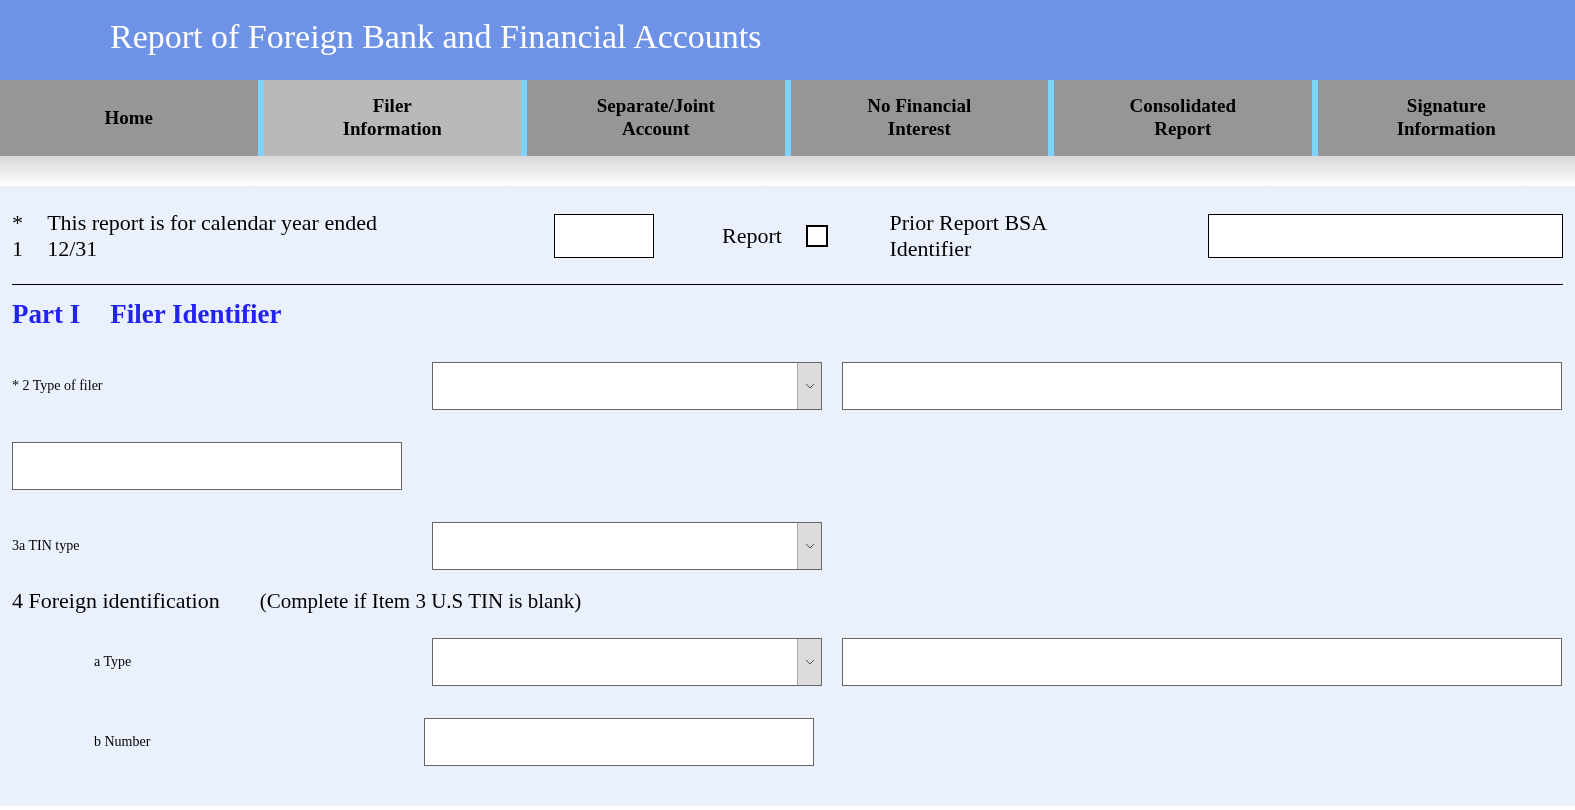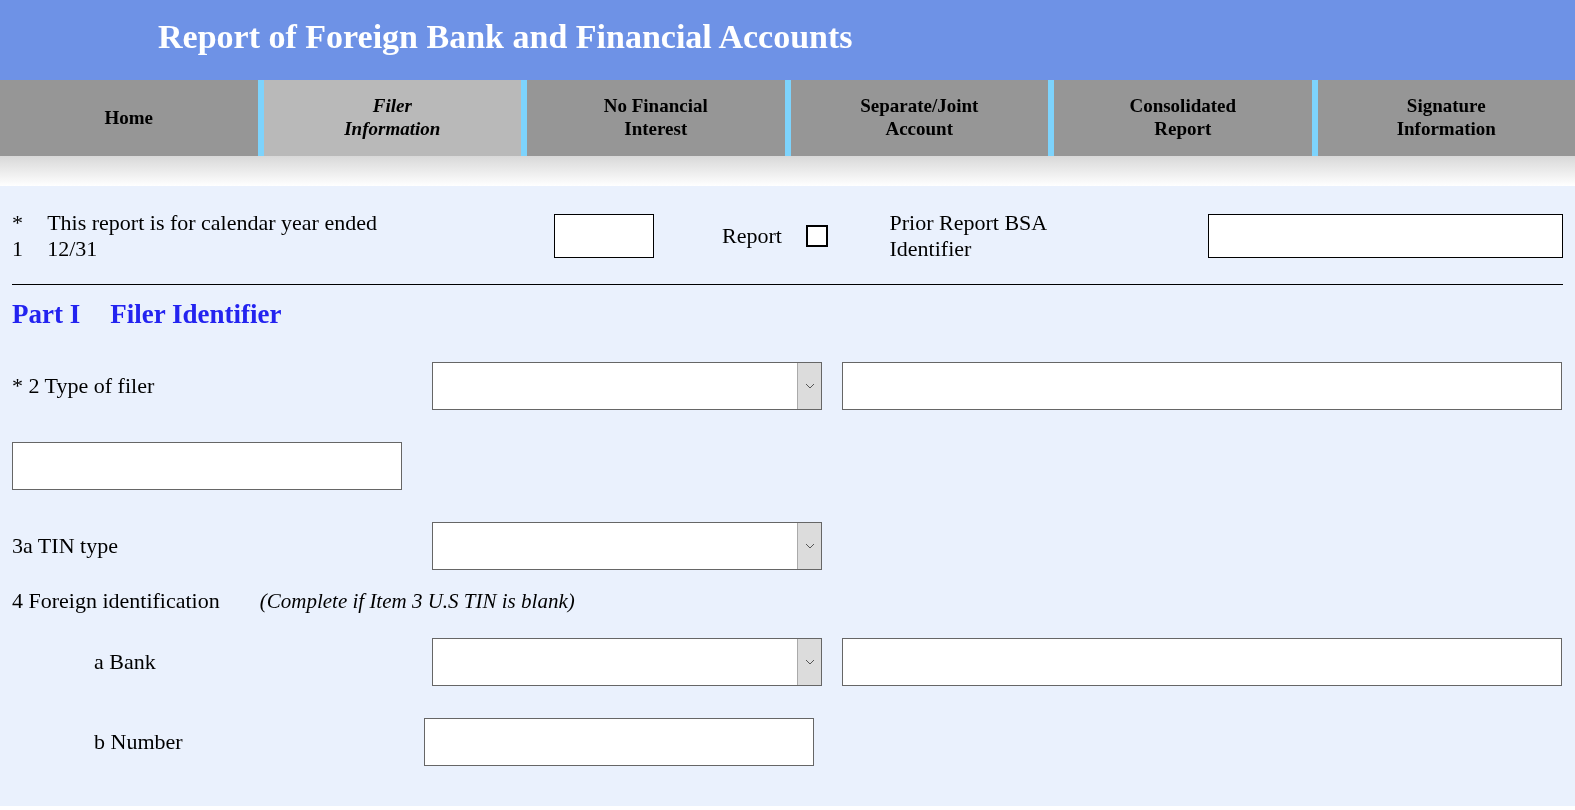--- a/index.html
+++ b/index.html
@@ -1,60 +1,60 @@
 <!DOCTYPE html>
 <html><head>
 <meta charset="utf-8">
 <style>
 * { box-sizing: border-box; margin: 0; padding: 0; }
 body { font-family: "Times New Roman", Times, serif; background: #fff; width: 1575px; }
 .banner { background: #6e92e6; padding: 18px 0 24px 110px; }
-.banner-title { color: #fff; font-size: 34px; font-weight: 700; margin-left: 48px; }
+.banner-title { color: #fff; font-size: 34px; font-weight: 400; }
 .tabs { display: flex; gap: 6px; background: #7dd3fc; padding: 0; }
 .tab { flex: 1; background: #969696; color: #000; font-weight: bold; font-size: 19px; display: flex; align-items: center; justify-content: center; text-align: center; height: 76px; line-height: 1.2; cursor: pointer; }
-.tab.active { background: #b9b9b9; font-style: italic; }
+.tab.active { background: #b9b9b9; }
 .gradient-bar { height: 30px; background: linear-gradient(#d8d8d8, #fff); }
 .form-body { background: #eaf1fd; padding: 18px 12px 40px 12px; font-size: 22px; color: #000; }
 .row1 { display: flex; align-items: center; gap: 24px; padding: 6px 0 22px 0; }
 .row1-label { display: flex; gap: 8px; align-items: center; }
 .input-small { width: 100px; height: 44px; border: 1px solid #000; background: #fff; font-size: 20px; padding: 4px; }
 .input-med { width: 360px; height: 44px; border: 1px solid #000; background: #fff; font-size: 20px; padding: 4px; }
 .checkbox { width: 22px; height: 22px; border: 2px solid #000; display: inline-block; background: #fff; cursor: pointer; }
 .hr { border: none; border-top: 1px solid #000; margin: 0 0 14px 0; }
 .part-header { display: flex; gap: 30px; color: #2323f0; font-weight: bold; font-size: 27px; margin-bottom: 32px; }
 .form-row { display: flex; align-items: center; margin-bottom: 32px; gap: 20px; }
-.label-col { width: 400px; font-size: 22px; }
+.label-col { width: 400px; font-size: 14px; }
 .label-col.indent { padding-left: 82px; }
 .select { width: 390px; height: 48px; border: 1px solid #666; background: #fff; position: relative; cursor: pointer; }
 .select-arrow { position: absolute; right: 0; top: 0; width: 24px; height: 100%; background: #dcdcdc; border-left: 1px solid #aaa; display: flex; align-items: center; justify-content: center; }
 .select-arrow svg { width: 10px; height: 10px; }
 .textinput { width: 390px; height: 48px; border: 1px solid #666; background: #fff; font-size: 20px; padding: 6px; }
 .textinput-wide { flex: 1; max-width: 720px; height: 48px; border: 1px solid #666; background: #fff; font-size: 20px; padding: 6px; }
-.hint { font-style: italic; font-size: 21px; margin-left: 40px; }
+.hint { font-size: 21px; margin-left: 40px; }
 .row-4 { display: flex; align-items: center; margin-bottom: 24px; text-align: right; }
 </style>
 </head>
 <body>
 
 <div class="banner">
   <div class="banner-title">Report of Foreign Bank and Financial Accounts</div>
 </div>
 
 <div class="tabs">
   <div class="tab">
       <span>Home</span>
     </div>
   <div class="tab active">
       <span>Filer<br>Information</span>
     </div>
   <div class="tab">
-      <span>No Financial<br>Interest</span>
+      <span>Separate/Joint<br>Account</span>
     </div>
   <div class="tab">
-      <span>Separate/Joint<br>Account</span>
+      <span>No Financial<br>Interest</span>
     </div>
   <div class="tab">
       <span>Consolidated<br>Report</span>
     </div>
   <div class="tab">
       <span>Signature<br>Information</span>
     </div>
 </div>
 
 <div class="gradient-bar"></div>
@@ -110,21 +110,21 @@
       </div>
     </div>
   </div>
 
   <div class="row-4">
     <span>4 Foreign identification</span>
     <span class="hint">(Complete if Item 3 U.S TIN is blank)</span>
   </div>
 
   <div class="form-row">
-    <div class="label-col indent">a Bank</div>
+    <div class="label-col indent">a Type</div>
     <div class="select">
       <div class="select-arrow">
         <svg viewBox="0 0 10 10">
             <path d="M1 3 L5 7 L9 3" stroke="#555" stroke-width="1" fill="none"></path>
           </svg>
       </div>
     </div>
     <input class="textinput-wide" value="" style="">
   </div>
 

